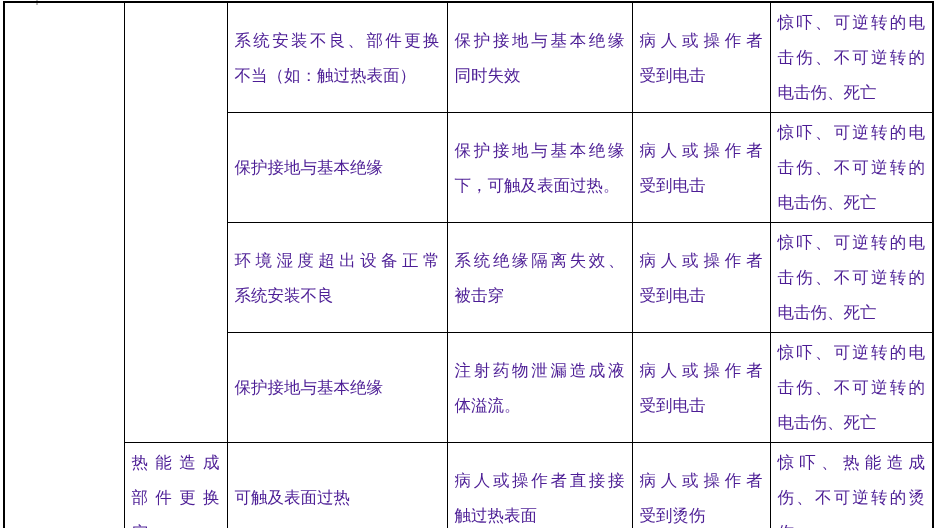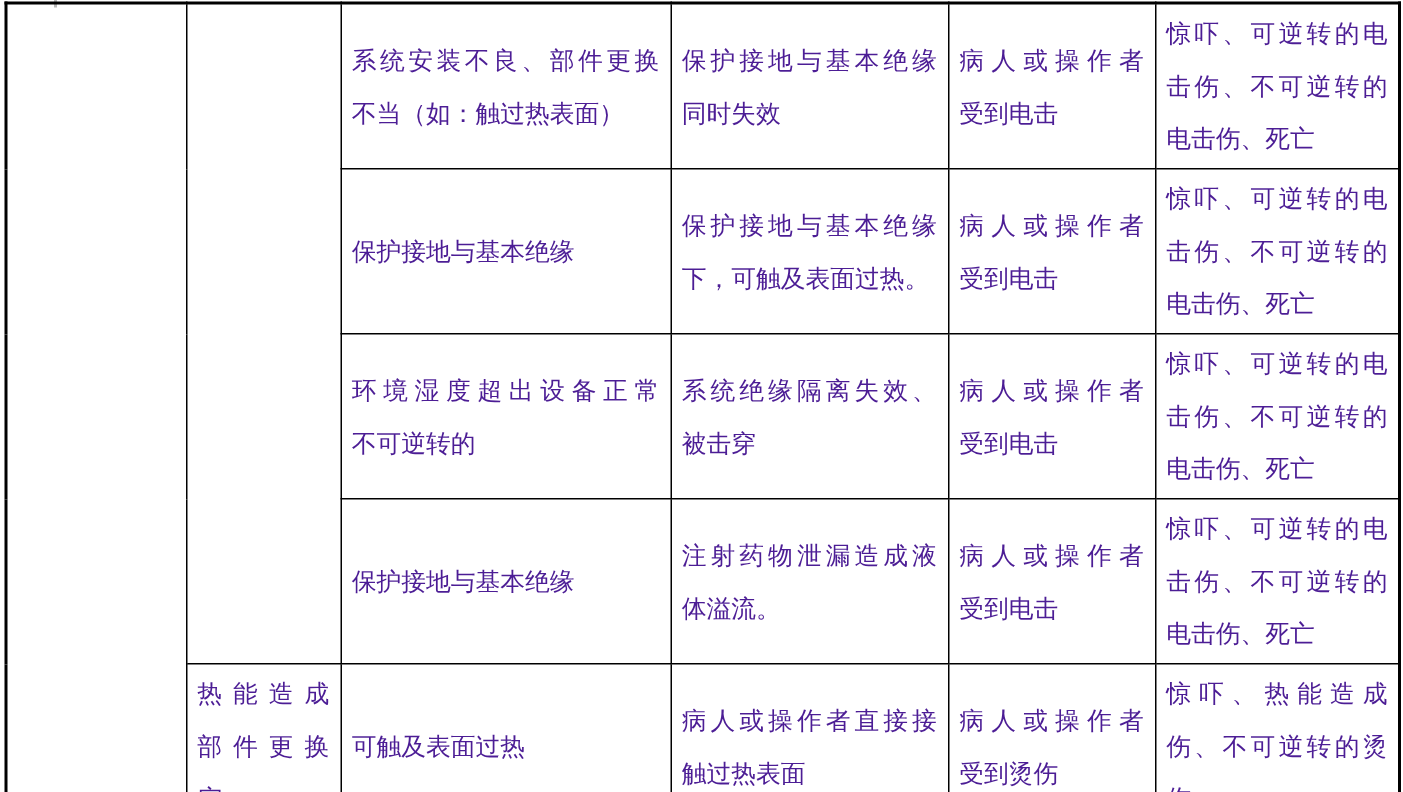--- a/index.html
+++ b/index.html
@@ -111,21 +111,21 @@
         </td>
       <td class="col-harm">
           <div class="line">惊吓、可逆转的电</div>
           <div class="line">击伤、不可逆转的</div>
           <div class="line">电击伤、死亡</div>
         </td>
     </tr>
     <tr class="r3">
       <td class="col-event">
           <div class="line">环境湿度超出设备正常</div>
-          <div class="line">不可逆转的</div>
+          <div class="line">系统安装不良</div>
         </td>
       <td class="col-situation">
           <div class="line">系统绝缘隔离失效、</div>
           <div class="line">被击穿</div>
         </td>
       <td class="col-effect">
           <div class="line">病人或操作者</div>
           <div class="line">受到电击</div>
         </td>
       <td class="col-harm">

